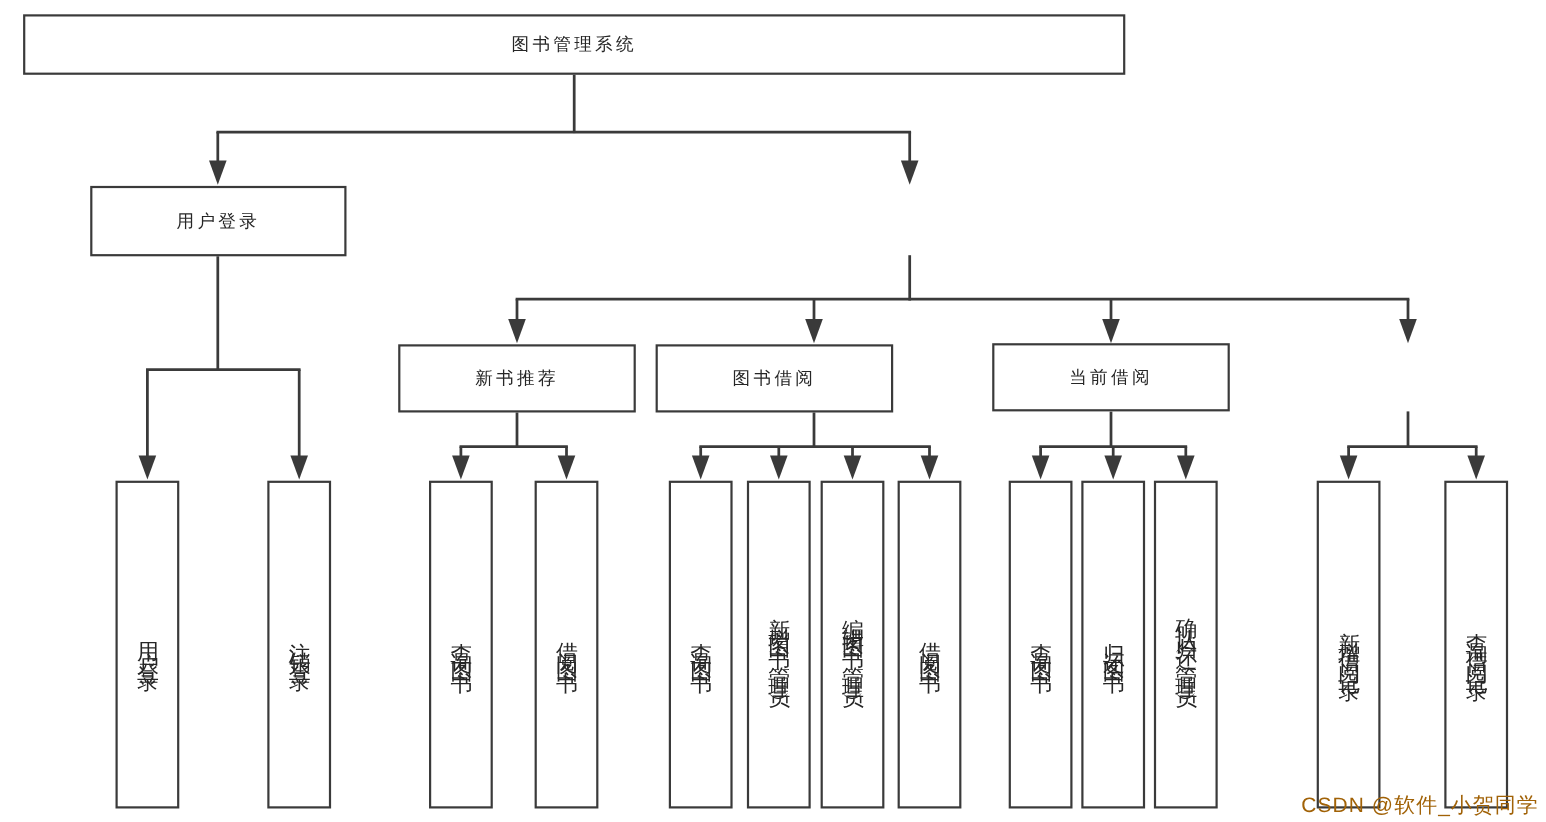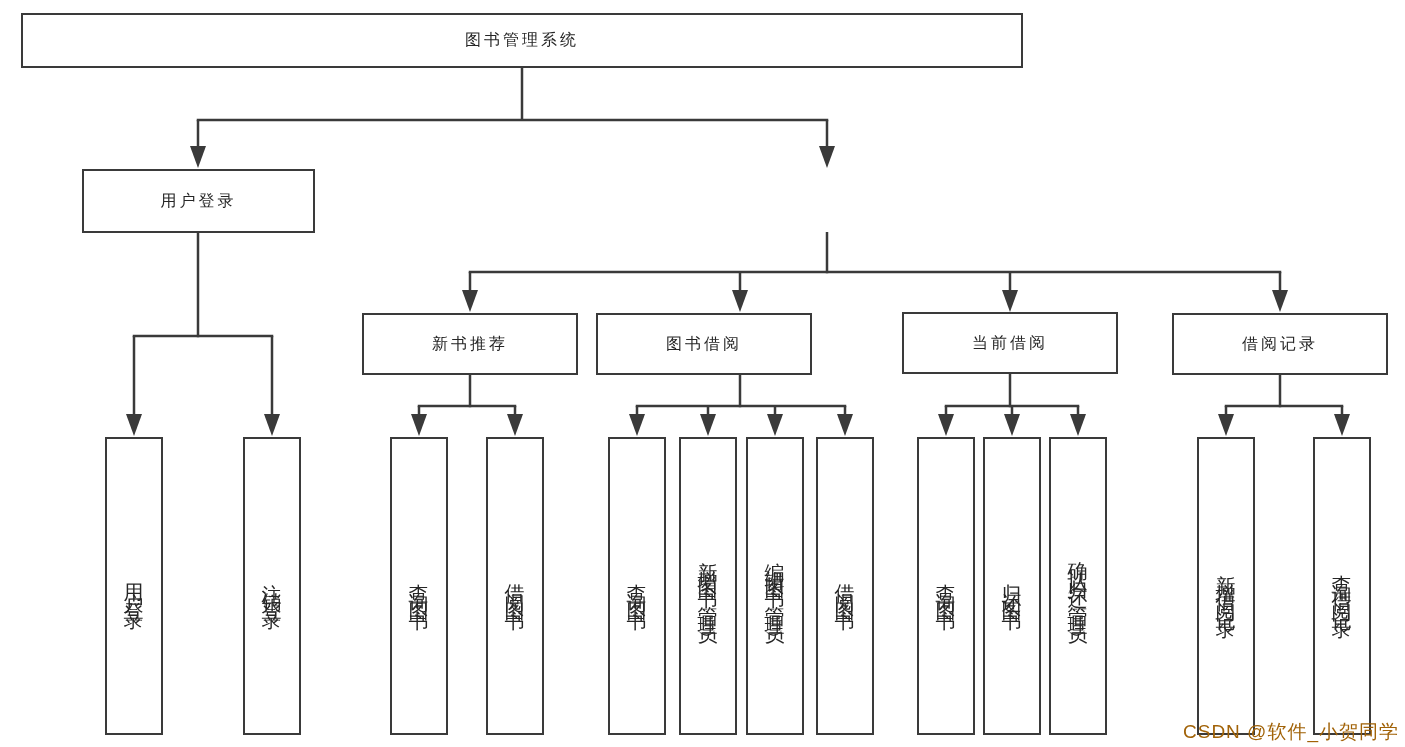--- a/index.html
+++ b/index.html
@@ -133,21 +133,20 @@
     </g>
   </svg>
 
   <div class="node h-node" style="left:21px;top:13px;width:1002px;height:55px">图书管理系统</div>
 
   <div class="node h-node" style="left:82px;top:169px;width:233px;height:64px">用户登录</div>
 
   <div class="node h-node" style="left:362px;top:313px;width:216px;height:62px">新书推荐</div>
   <div class="node h-node" style="left:596px;top:313px;width:216px;height:62px">图书借阅</div>
   <div class="node h-node" style="left:902px;top:312px;width:216px;height:62px">当前借阅</div>
-  <div class="node h-node" style="left:1172px;top:313px;width:216px;height:62px">借阅记录</div>
 
   <div class="node v-node" style="left:105px;top:437px;width:58px;height:298px">用户登录</div>
   <div class="node v-node" style="left:243px;top:437px;width:58px;height:298px">注销登录</div>
 
   <div class="node v-node" style="left:390px;top:437px;width:58px;height:298px">查询图书</div>
   <div class="node v-node" style="left:486px;top:437px;width:58px;height:298px">借阅图书</div>
 
   <div class="node v-node" style="left:608px;top:437px;width:58px;height:298px">查询图书</div>
   <div class="node v-node" style="left:679px;top:437px;width:58px;height:298px">新增图书（管理员）</div>
   <div class="node v-node" style="left:746px;top:437px;width:58px;height:298px">编辑图书（管理员）</div>

